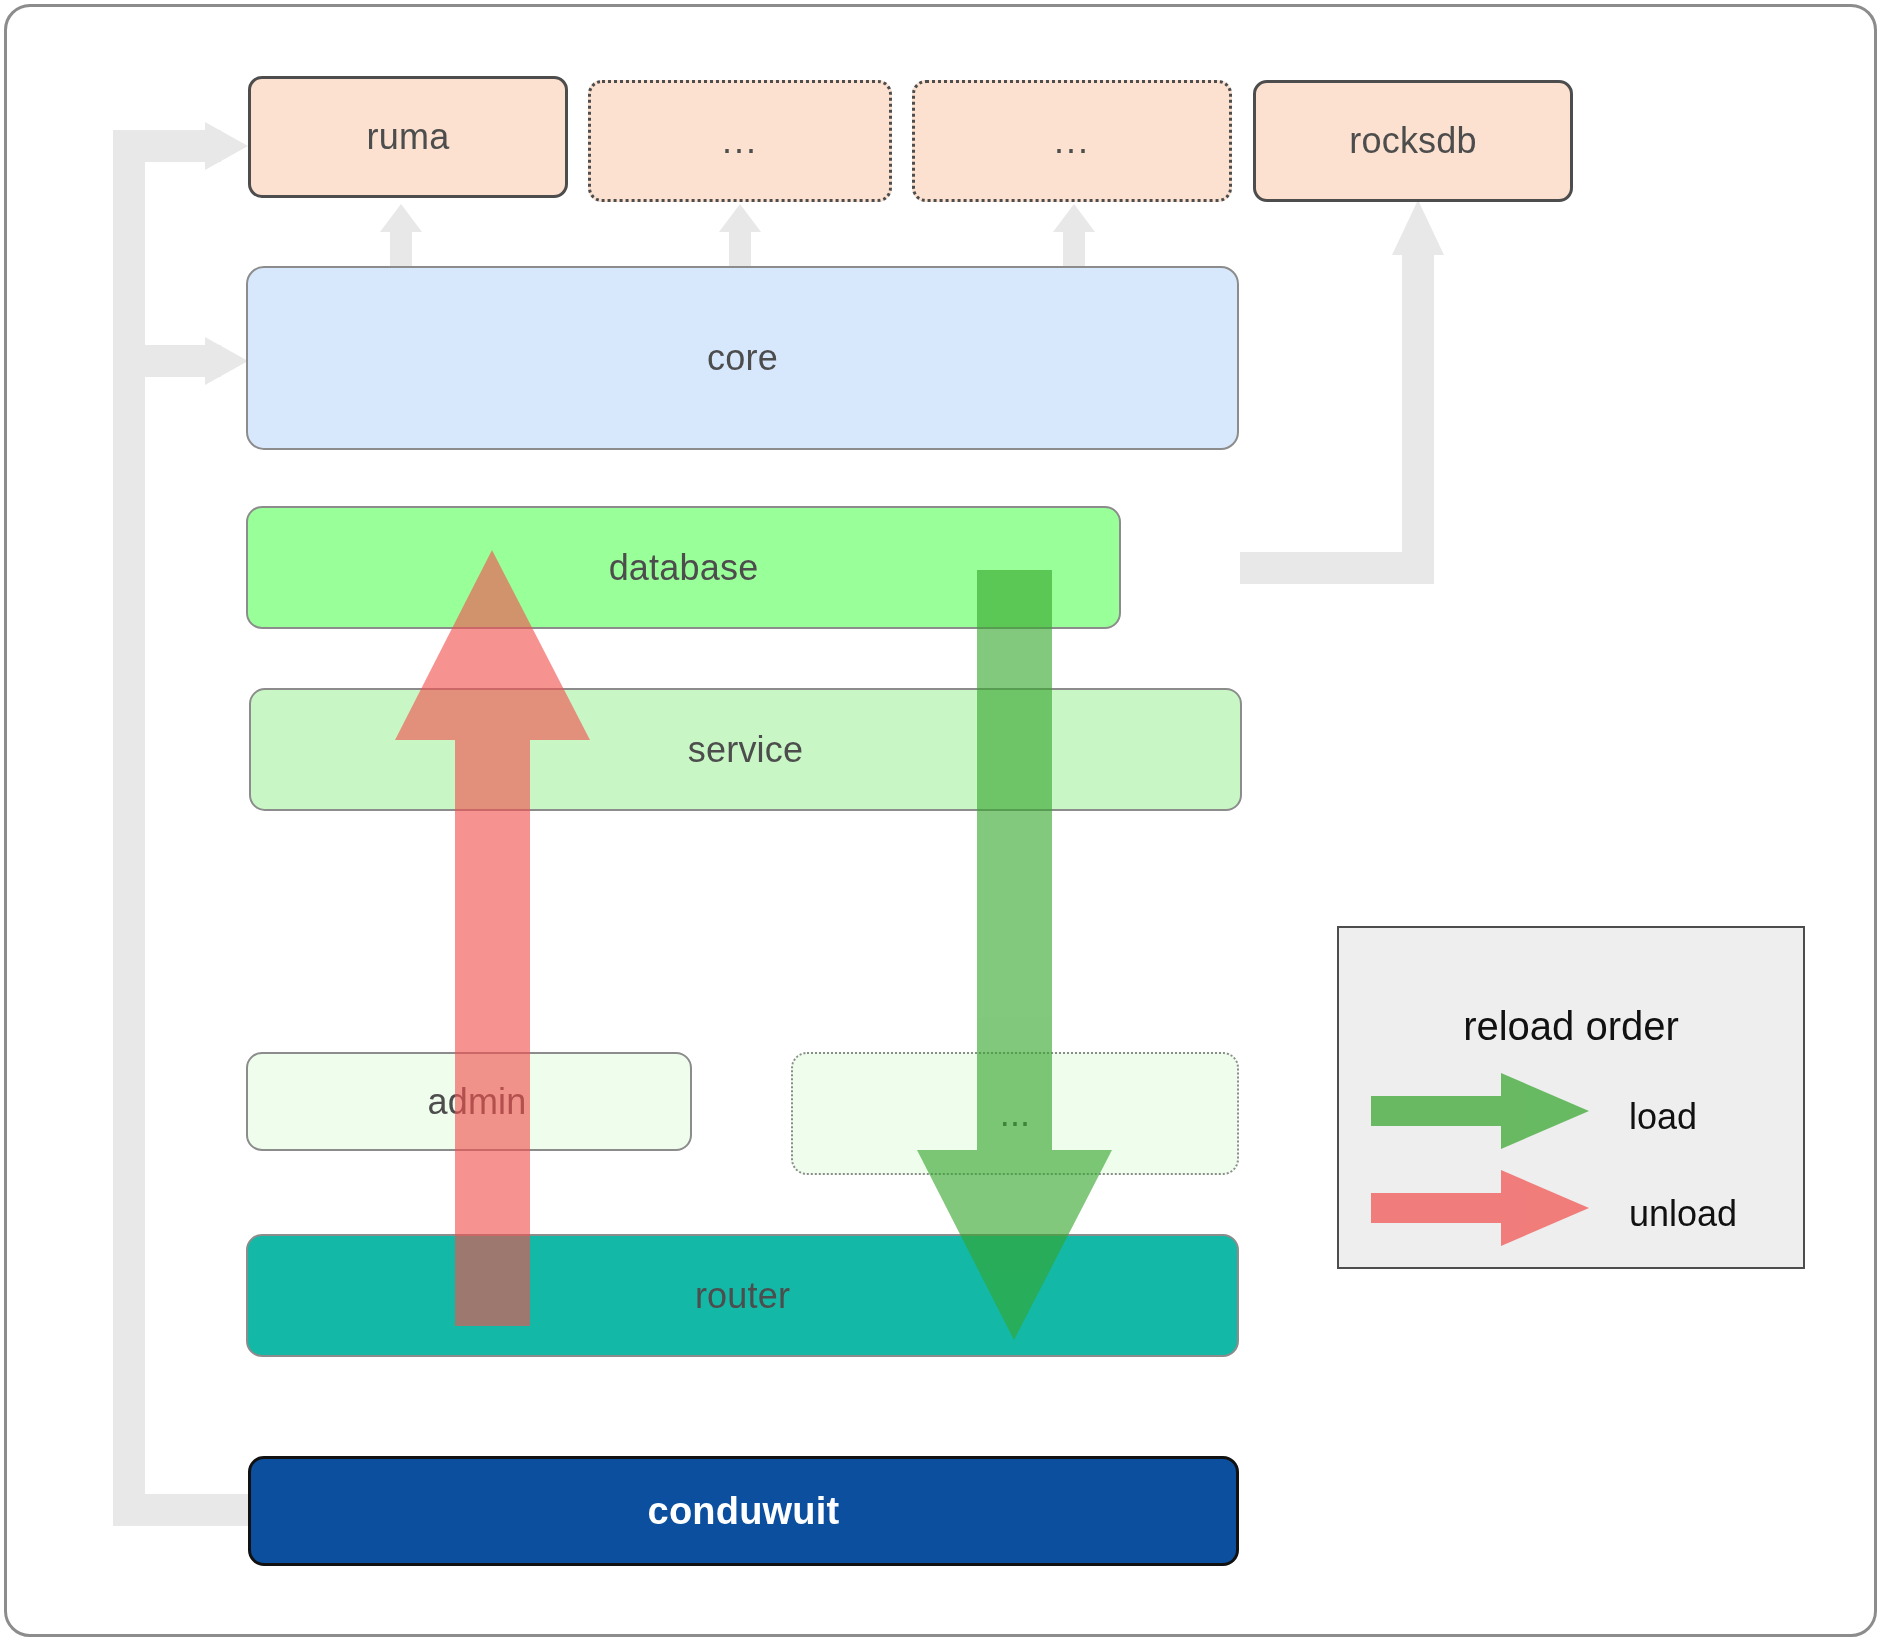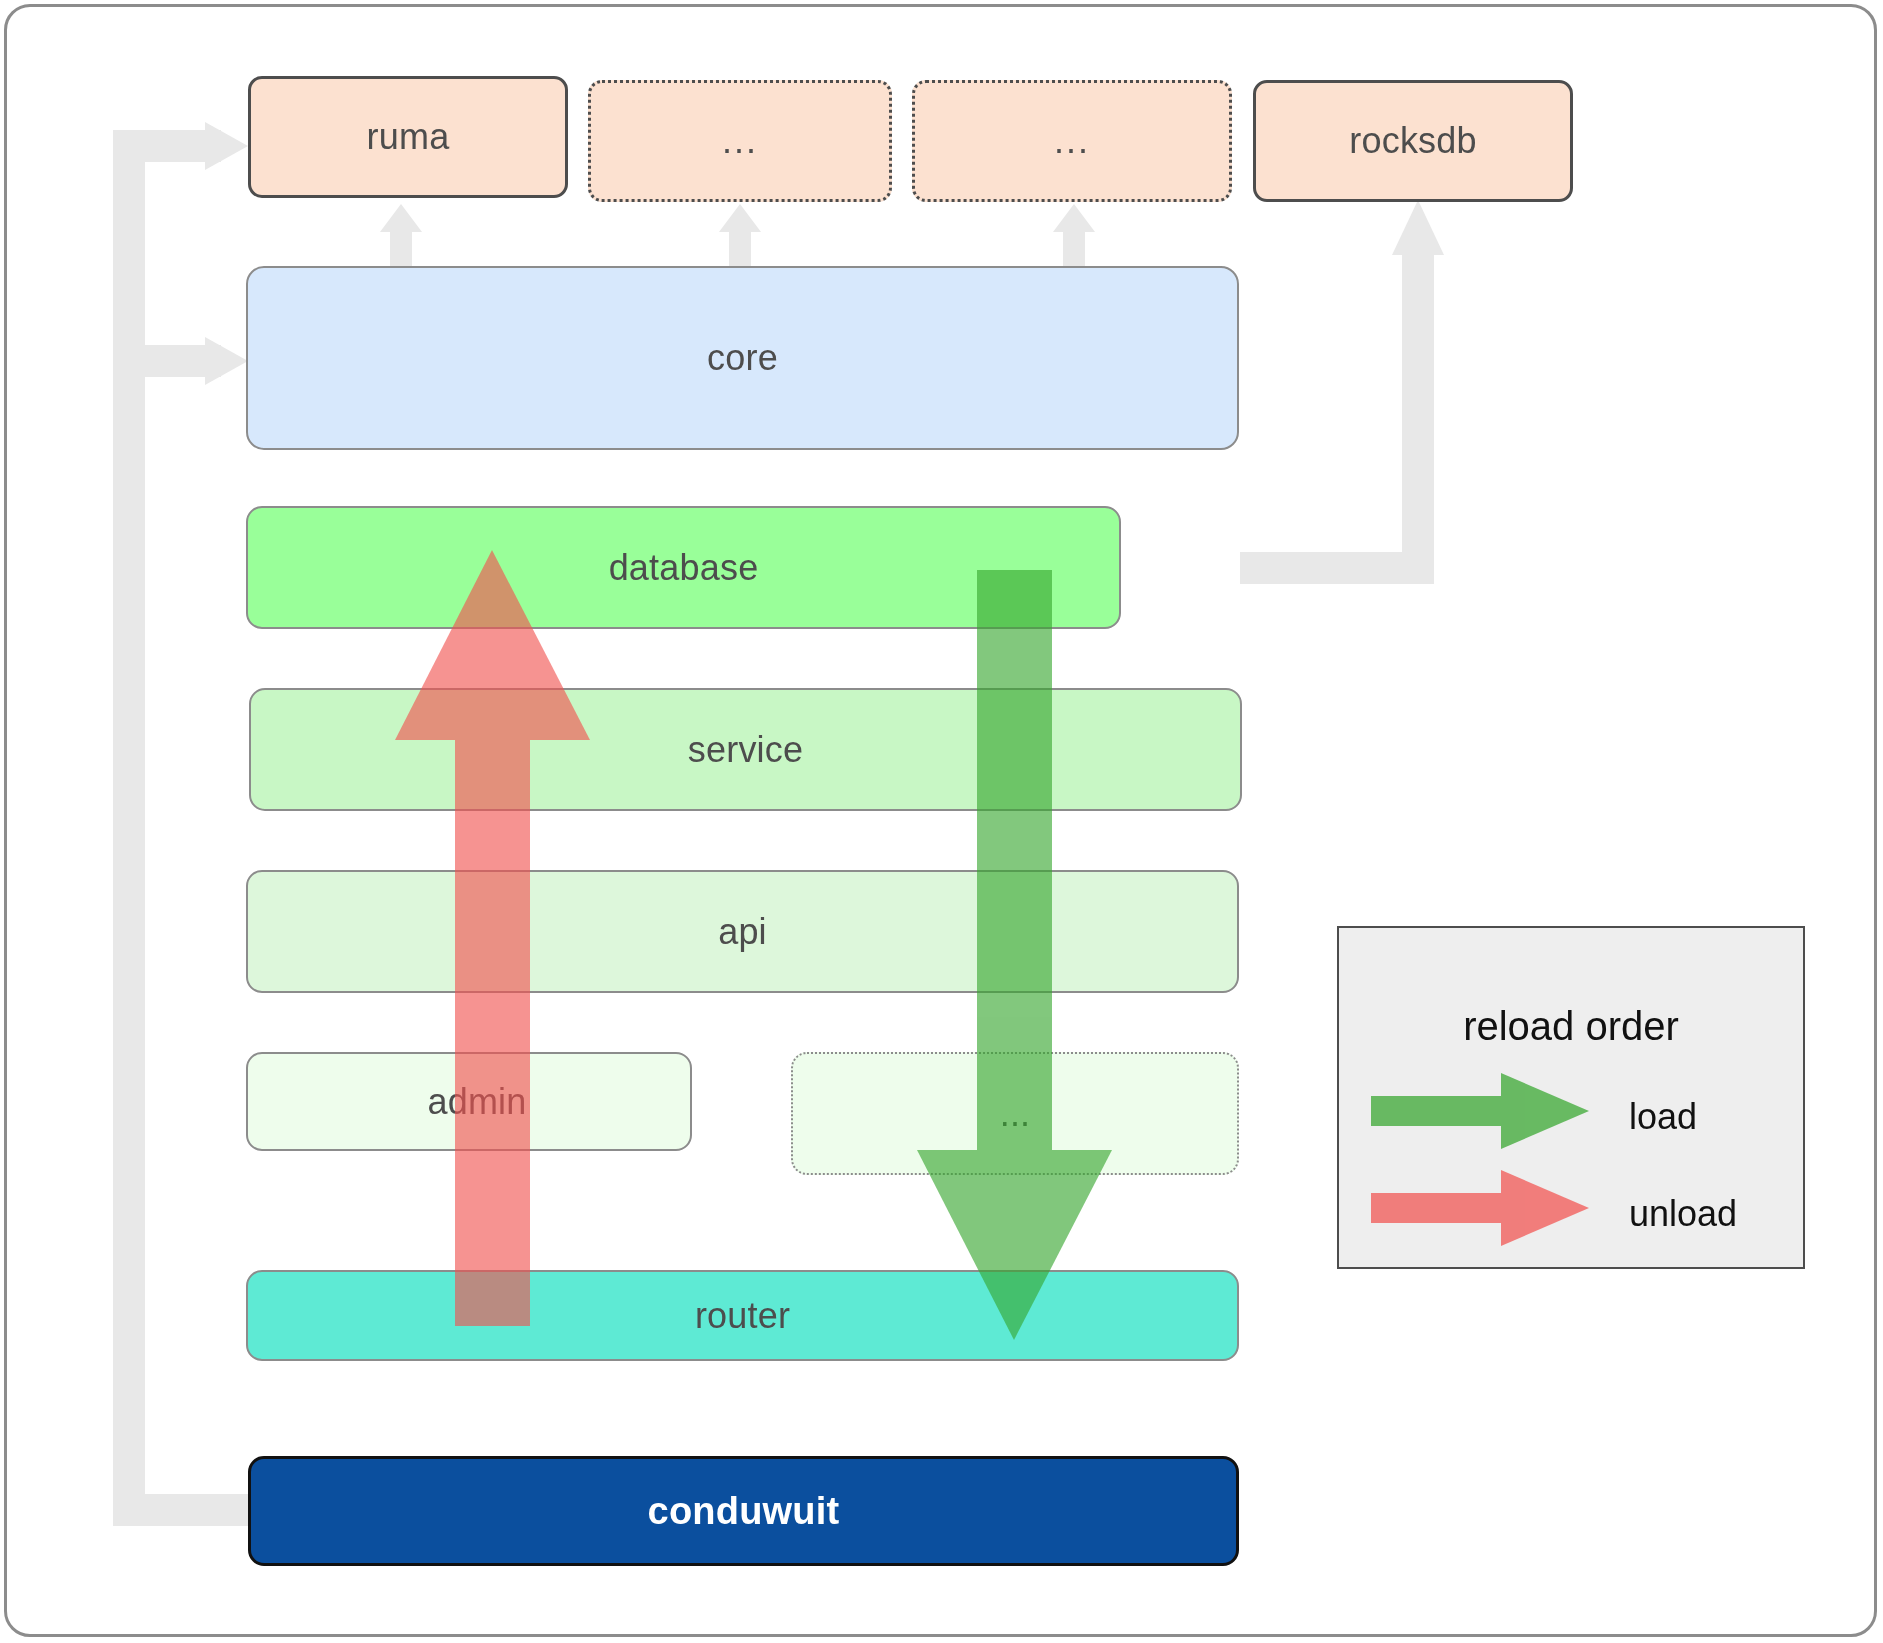--- a/index.html
+++ b/index.html
@@ -183,33 +183,30 @@
   </div>
 
   <div class="node layer" style="left:246px; top:506px; width:875px; height:123px; background:#99ff99;">
     <span class="lbl">database</span>
   </div>
 
   <div class="node layer" style="left:249px; top:688px; width:993px; height:123px; background:#c8f7c5;">
     <span class="lbl">service</span>
   </div>
 
-  <div class="node layer" style="left:246px; top:870px; width:993px; height:123px; background:#ddf7db;">
-    <span class="lbl">api</span>
-  </div>
 
   <div class="node layer" style="left:246px; top:1052px; width:446px; height:99px; background:#eefdec;padding-left:16px;">
     <span class="lbl">admin</span>
   </div>
 
   <div class="node layer dotted" style="left:791px; top:1052px; width:448px; height:123px; background:#eefdec;">
     <span class="lbl dots">...</span>
   </div>
 
-  <div class="node layer" style="left:246px; top:1234px; width:993px; height:91px; background:#5eead4;margin-top:36px;">
+  <div class="node layer" style="left:246px; top:1234px; width:993px; height:123px; background:#14b8a6;">
     <span class="lbl">router</span>
   </div>
 
   <svg class="svg-layer" viewBox="0 0 1883 1643" xmlns="http://www.w3.org/2000/svg">
 
     <g opacity="0.62">
       <polygon points="455,1326 530,1326 530,640 455,640" fill="#f4past"></polygon>
       <rect x="455" y="640" width="75" height="686" fill="#f2524f"></rect>
       <polygon points="395,740 590,740 492,550" fill="#f2524f"></polygon>
     </g>

